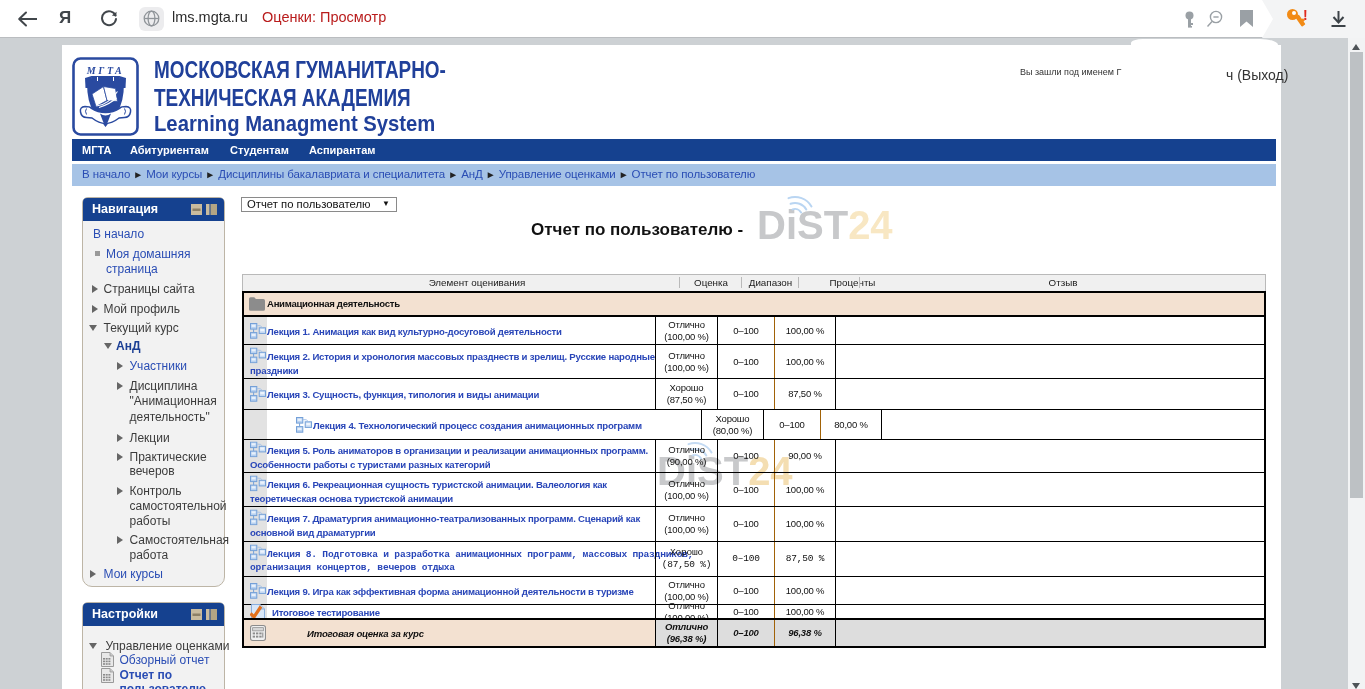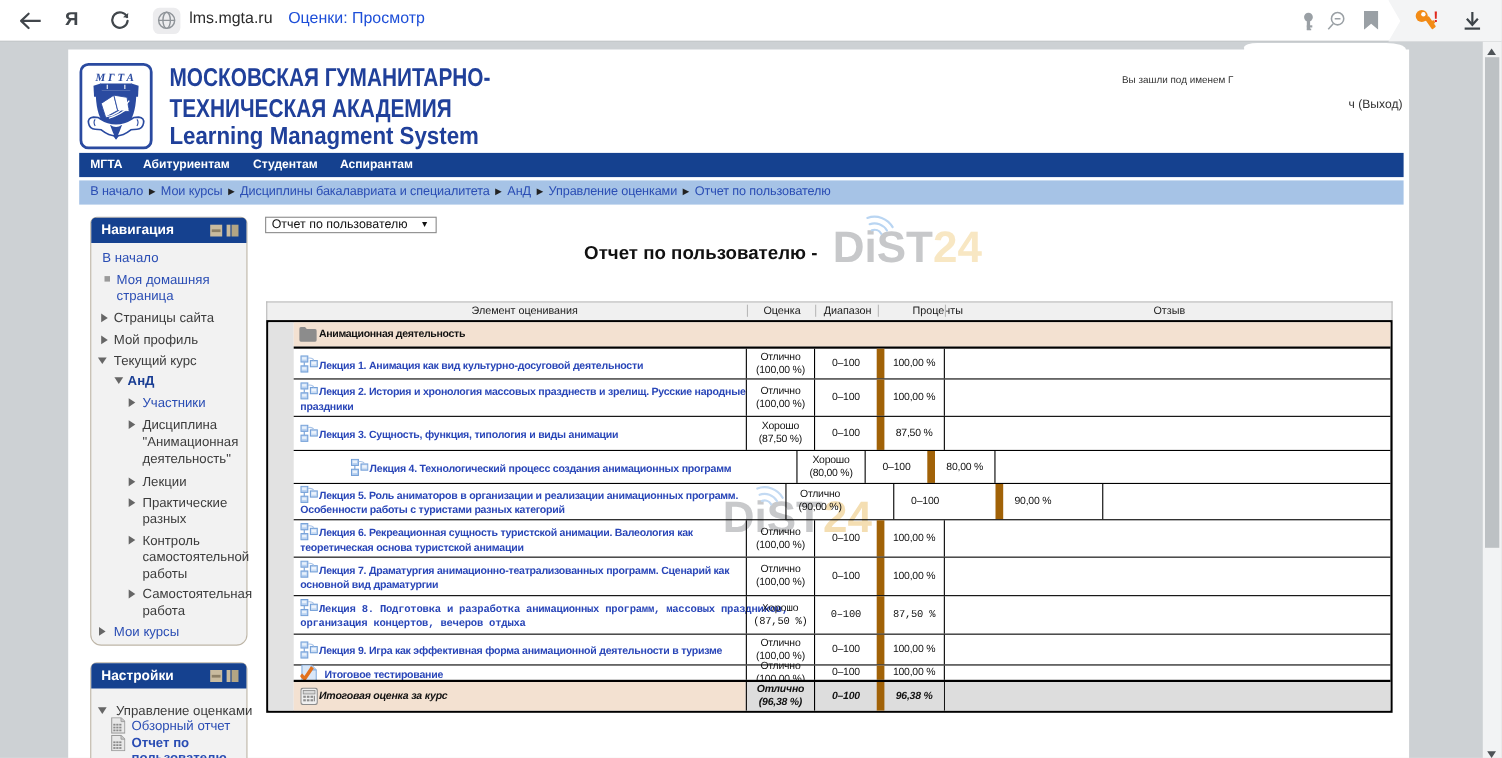--- a/index.html
+++ b/index.html
@@ -3,28 +3,28 @@
 <meta charset="utf-8">
 <style>
 html,body{margin:0;padding:0;}
 body{width:1365px;height:689px;overflow:hidden;position:relative;font-family:"Liberation Sans",sans-serif;background:#cdd1d4;}
 .abs{position:absolute;}
 
 #chrome{left:0;top:0;width:1365px;height:38px;background:#fff;}
 #chrome-right{left:1262px;top:0;width:103px;height:38px;background:#f3f4f5;clip-path:polygon(0 0,103px 0,103px 38px,0 38px,11px 19px);}
 .cicon{color:#41464b;}
 #urltxt{left:172px;top:9px;font-size:14.5px;color:#2b2b2b;letter-spacing:0px;}
-#titletxt{left:262px;top:9px;font-size:14.5px;color:#1d4ed8;}
+#titletxt{left:262px;top:9px;font-size:14.5px;color:#b91c1c;}
 #globebadge{left:139px;top:7px;width:25px;height:24px;background:#ececee;border-radius:6px;}
 
 #page{left:62px;top:45px;width:1219px;height:644px;background:#fff;}
 
 .hdr{left:154px;color:#20409a;font-weight:bold;font-size:23.5px;line-height:24px;transform:scaleX(0.806);transform-origin:0 0;white-space:nowrap;}
 #login{left:1020px;top:67px;font-size:9px;color:#333;}
-#logout{left:1226px;top:67px;font-size:11px;color:#333;margin-top:22px;}
+#logout{left:1226px;top:67px;font-size:14px;color:#333;}
 #navbar{left:72px;top:139px;width:1204px;height:22px;background:#15418f;color:#fff;font-weight:bold;font-size:11px;}
 #navbar span{position:absolute;top:5px;}
 #crumbbar{left:72px;top:164px;width:1204px;height:22px;background:#a6c3e6;font-size:11.5px;letter-spacing:-0.1px;color:#1a1a1a;}
 #crumbbar .bc{color:#2a4db4;}
 #crumbbar .sep{color:#222;font-size:10px;}
 
 .sideblock{left:82px;width:141px;background:#f2f2f2;border:1px solid #bdb5a6;border-radius:6px 6px 10px 10px;}
 .sbhead{position:absolute;left:0;top:0;width:100%;height:23px;background:#15418f;border-radius:4px 4px 0 0;}
 .sbtitle{position:absolute;left:9px;top:4px;color:#fff;font-weight:bold;font-size:12.5px;}
 .sbicons{position:absolute;right:7px;top:6px;}
@@ -40,21 +40,21 @@
 .wmg{color:#c7c8ca;}
 .wmo{color:#f8e7c3;}
 
 #thead{left:242px;top:274px;width:1024px;height:17px;background:#f0f0f0;border:1px solid #b9b9b9;border-bottom:none;box-sizing:border-box;font-size:9.8px;color:#1a1a1a;}
 #thead div{position:absolute;top:2px;text-align:center;}
 #tbody{left:242px;top:291px;width:1024px;background:transparent;border:2px solid #000;box-sizing:border-box;}
 .trow{position:relative;display:flex;box-sizing:border-box;}
 .c-name{width:411px;flex:none;position:relative;font-size:10.5px;box-sizing:border-box;}
 .c-grade{width:62px;flex:none;border-left:1px solid #000;position:relative;box-sizing:border-box;}
 .c-range{width:57px;flex:none;border-left:1px solid #000;position:relative;box-sizing:border-box;}
-.c-pct{width:61px;flex:none;border-left:7px solid #a16207;position:relative;box-sizing:border-box;}
+.c-pct{width:61px;flex:none;border-left:1px solid #a16207;position:relative;box-sizing:border-box;}
 .c-fb{flex:1;border-left:1px solid #000;box-sizing:border-box;}
 .cen{display:flex;align-items:center;justify-content:center;text-align:center;font-size:9.5px;letter-spacing:-0.2px;line-height:12px;color:#111;height:100%;}
 .nm{position:absolute;left:6px;top:50%;transform:translateY(-50%);width:402px;font-size:9.6px;letter-spacing:-0.22px;line-height:13px;white-space:nowrap;}
 .nm svg{vertical-align:-4px;margin-right:1px;}
 .nm a{color:#2946b8;font-weight:bold;text-decoration:none;}
 .icn{position:absolute;left:5px;top:50%;transform:translateY(-50%);width:16px;height:16px;}
 </style>
 </head>
 <body>
 
@@ -153,21 +153,21 @@
   <div class="snode" style="left:20.5px;top:122.5px;">Текущий курс</div>
   <div class="tri tri-d" style="left:21px;top:145px;"></div>
   <div class="snode" style="left:33px;top:141px;font-weight:bold;color:#1a3e94;">АнД</div>
   <div class="tri tri-r" style="left:34px;top:164px;"></div>
   <div class="snode" style="left:46.5px;top:161px;"><a>Участники</a></div>
   <div class="tri tri-r" style="left:34px;top:183.5px;"></div>
   <div class="snode" style="left:46.5px;top:180.5px;line-height:15.5px;white-space:normal;width:100px;">Дисциплина "Анимационная деятельность"</div>
   <div class="tri tri-r" style="left:34px;top:236px;"></div>
   <div class="snode" style="left:46.5px;top:233px;">Лекции</div>
   <div class="tri tri-r" style="left:34px;top:255px;"></div>
-  <div class="snode" style="left:46.5px;top:252px;line-height:14px;white-space:normal;width:95px;">Практические разных</div>
+  <div class="snode" style="left:46.5px;top:252px;line-height:14px;white-space:normal;width:95px;">Практические вечеров</div>
   <div class="tri tri-r" style="left:34px;top:289px;"></div>
   <div class="snode" style="left:46.5px;top:286px;line-height:15px;white-space:normal;width:105px;">Контроль самостоятельной работы</div>
   <div class="tri tri-r" style="left:34px;top:338px;"></div>
   <div class="snode" style="left:46.5px;top:335px;line-height:15px;white-space:normal;width:108px;">Самостоятельная работа</div>
   <div class="tri tri-r" style="left:7px;top:372px;"></div>
   <div class="snode" style="left:20.5px;top:369px;"><a>Мои курсы</a></div>
 </div>
 <div class="abs sideblock" id="setblock" style="top:602px;height:100px;border-radius:6px 6px 0 0;">
   <div class="sbhead">
       <span class="sbtitle">Настройки</span>
@@ -214,21 +214,21 @@
   </svg>
 <div class="abs" id="thead">
   <div style="left:0;top:2px;width:436px;padding-left:16px;">Элемент оценивания</div>
   <div style="left:436px;top:2px;width:62px;border-left:1px solid #b9b9b9;">Оценка</div>
   <div style="left:498px;top:2px;width:57px;border-left:1px solid #b9b9b9;">Диапазон</div>
   <div style="left:555px;top:2px;width:61px;border-left:1px solid #b9b9b9;padding-left:23px;">Проценты</div>
   <div style="left:616px;top:2px;width:406px;border-left:1px solid #b9b9b9;">Отзыв</div>
 </div>
 <div class="abs" id="tbody">
   <div style="position:absolute;left:0;top:0;bottom:0;width:23px;background:#e2e2e2;"></div>
-  <div id="rows" style="margin-left:23px;">
+  <div id="rows" style="">
   <div class="trow" style="height:22px;">
     <div style="flex:1;background:#f3e1d1;position:relative;">
       <svg class="icn" style="left:5px" width="13" height="11" viewBox="0 0 13 11">
             <path d="M0 1.3 Q0 0 1.3 0 H4.3 L5.6 1.5 H11.7 Q13 1.5 13 2.8 V9.7 Q13 11 11.7 11 H1.3 Q0 11 0 9.7 Z" fill="#8c8c8c"></path>
           </svg>
       <span style="position:absolute;left:23px;top:5px;font-weight:bold;font-size:9.6px;letter-spacing:-0.3px;color:#111;">Анимационная деятельность</span>
     </div>
   </div>
   <div class="trow lrow" style="height:29px;border-top:2px solid #000;">
     <div class="c-name">
@@ -291,21 +291,21 @@
           <div class="cen">Хорошо<br>(80,00&nbsp;%)</div>
         </div>
     <div class="c-range">
           <div class="cen">0–100</div>
         </div>
     <div class="c-pct">
           <div class="cen">80,00&nbsp;%</div>
         </div>
     <div class="c-fb"></div>
   </div>
-  <div class="trow lrow" style="height:33px;border-top:1px solid #000;gap:36px;">
+  <div class="trow lrow" style="height:33px;border-top:1px solid #000;">
     <div class="c-name">
           <div class="nm"><svg width="16" height="16" viewBox="0 0 16 16">
               <use href="#lsn"></use>
             </svg><a>Лекция 5. Роль аниматоров в организации и реализации анимационных программ.<br>Особенности работы с туристами разных категорий</a></div>
         </div>
     <div class="c-grade">
           <div class="cen">Отлично<br>(90,00&nbsp;%)</div>
         </div>
     <div class="c-range">
           <div class="cen">0–100</div>
@@ -410,21 +410,21 @@
             <g fill="#8c8c8c">
               <rect x="2.5" y="7" width="2.2" height="1.8"></rect>
               <rect x="5.6" y="7" width="2.2" height="1.8"></rect>
               <rect x="8.7" y="7" width="2.2" height="1.8"></rect>
               <rect x="2.5" y="10" width="2.2" height="1.8"></rect>
               <rect x="5.6" y="10" width="2.2" height="1.8"></rect>
               <rect x="8.7" y="10" width="2.2" height="1.8"></rect>
               <rect x="11.5" y="7" width="1" height="4.8"></rect>
             </g>
           </svg>
-      <span style="position:absolute;left:23px;top:50%;transform:translateY(-50%);font-weight:bold;font-style:italic;font-size:9.6px;letter-spacing:-0.2px;color:#111;">Итоговая оценка за курс</span>
+      <span style="position:absolute;left:23px;top:50%;transform:translateY(-50%);font-weight:bold;font-style:italic;font-size:9.6px;letter-spacing:-0.2px;color:#111;padding-left:40px;">Итоговая оценка за курс</span>
     </div>
     <div class="c-grade" style="background:#ddd;">
           <div class="cen" style="font-weight:bold;font-style:italic;">Отлично<br>(96,38&nbsp;%)</div>
         </div>
     <div class="c-range" style="background:#ddd;">
           <div class="cen" style="font-weight:bold;font-style:italic;">0–100</div>
         </div>
     <div class="c-pct" style="background:#ddd;">
           <div class="cen" style="font-weight:bold;font-style:italic;">96,38&nbsp;%</div>
         </div>

